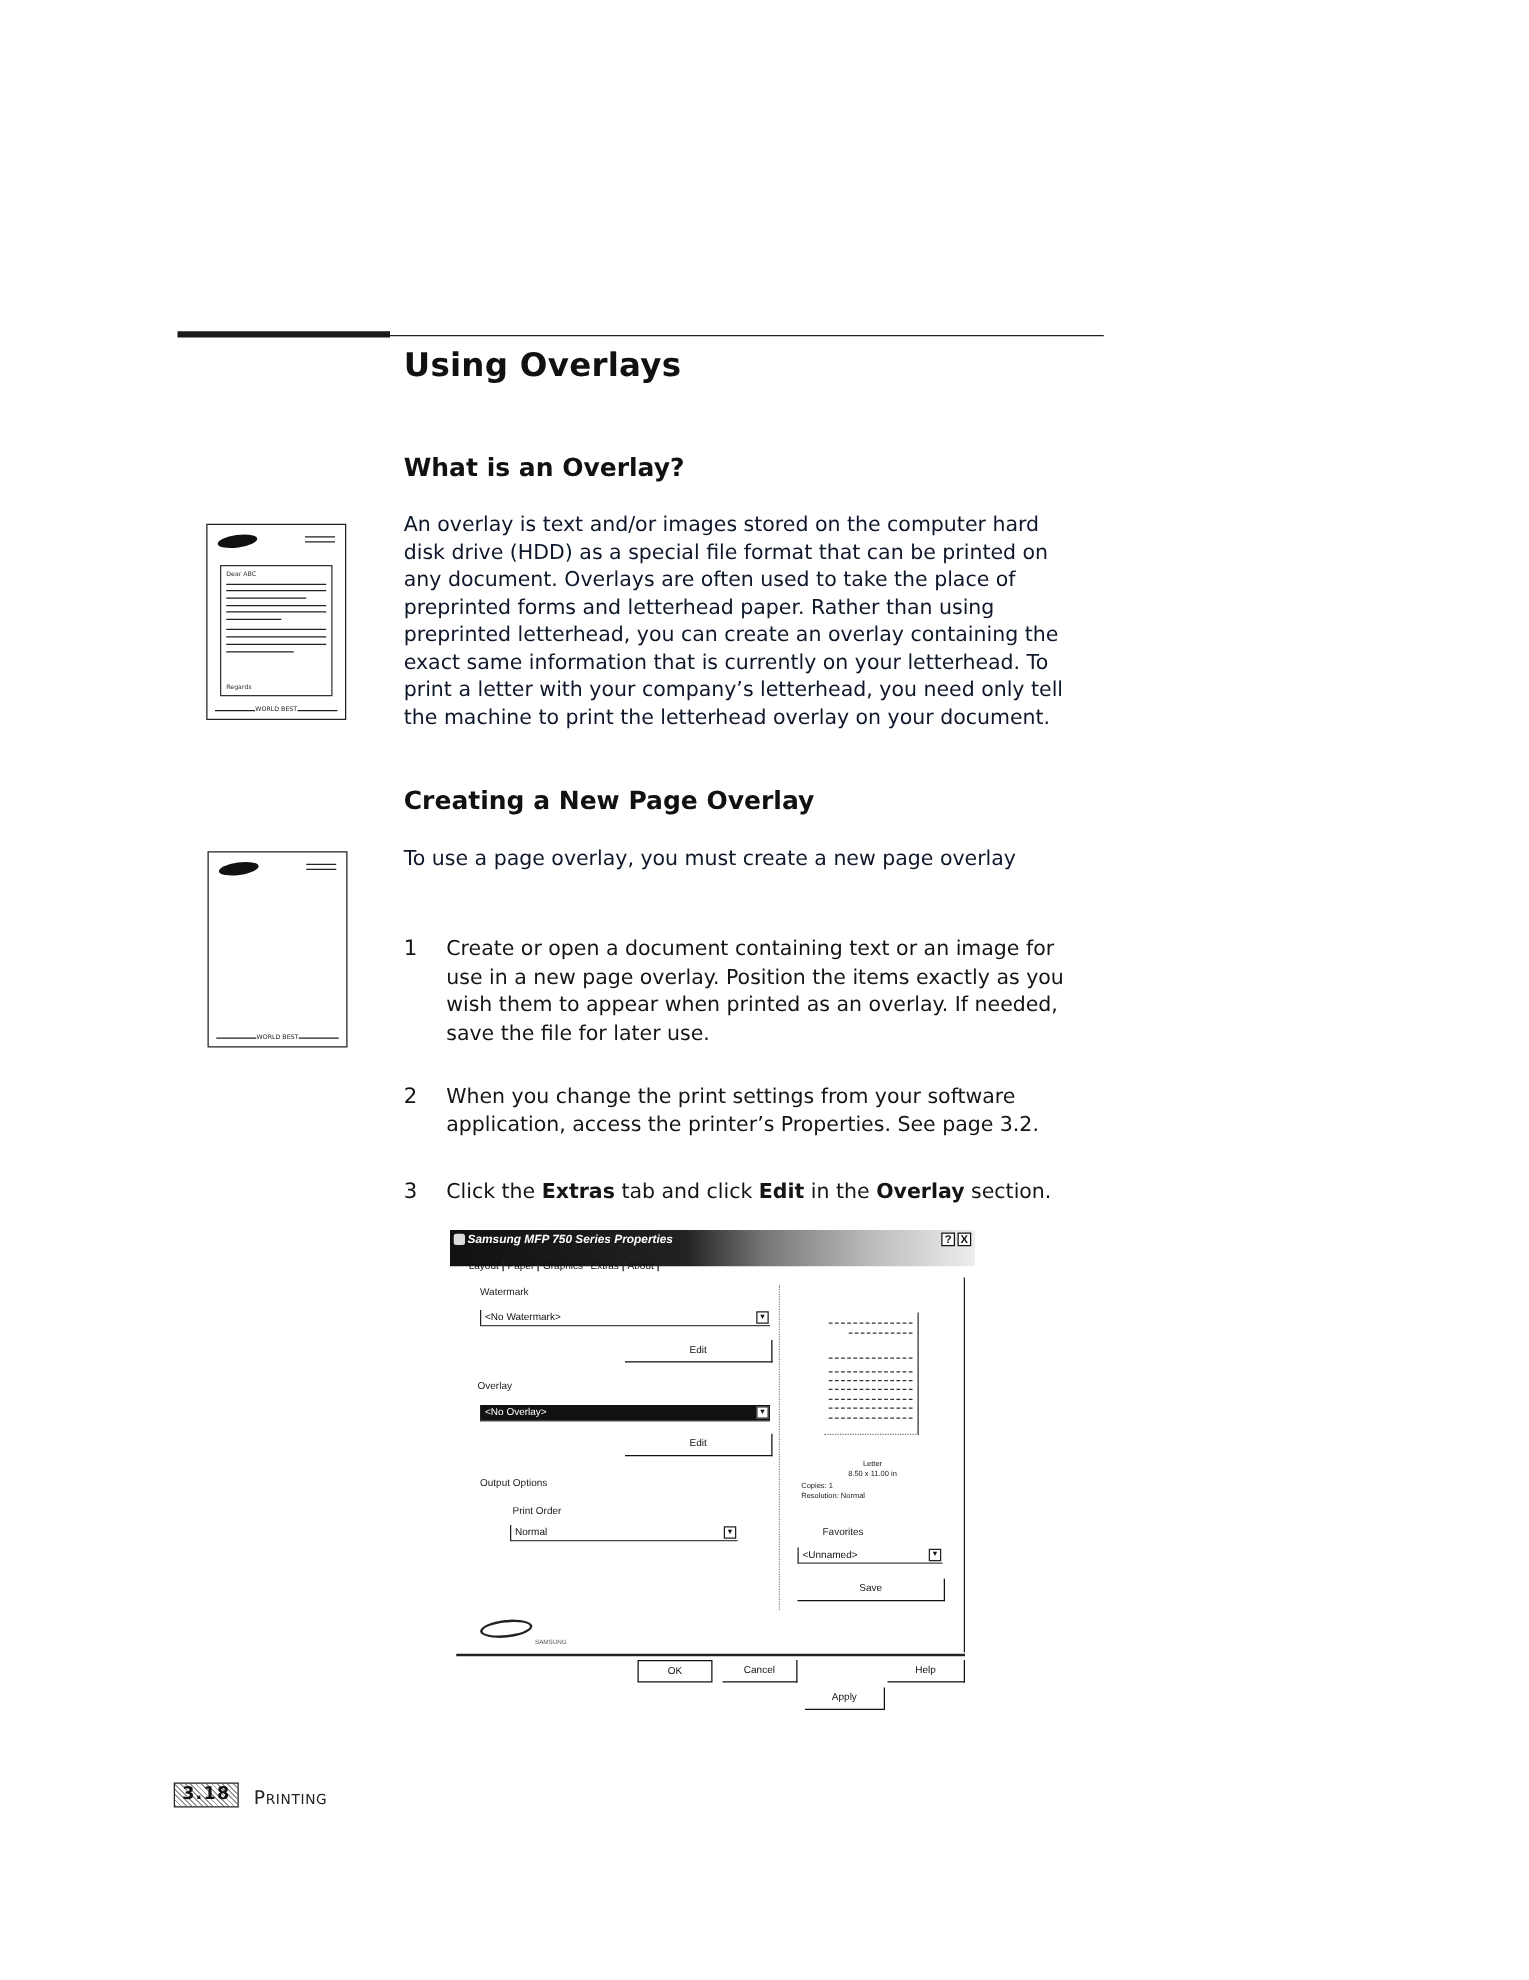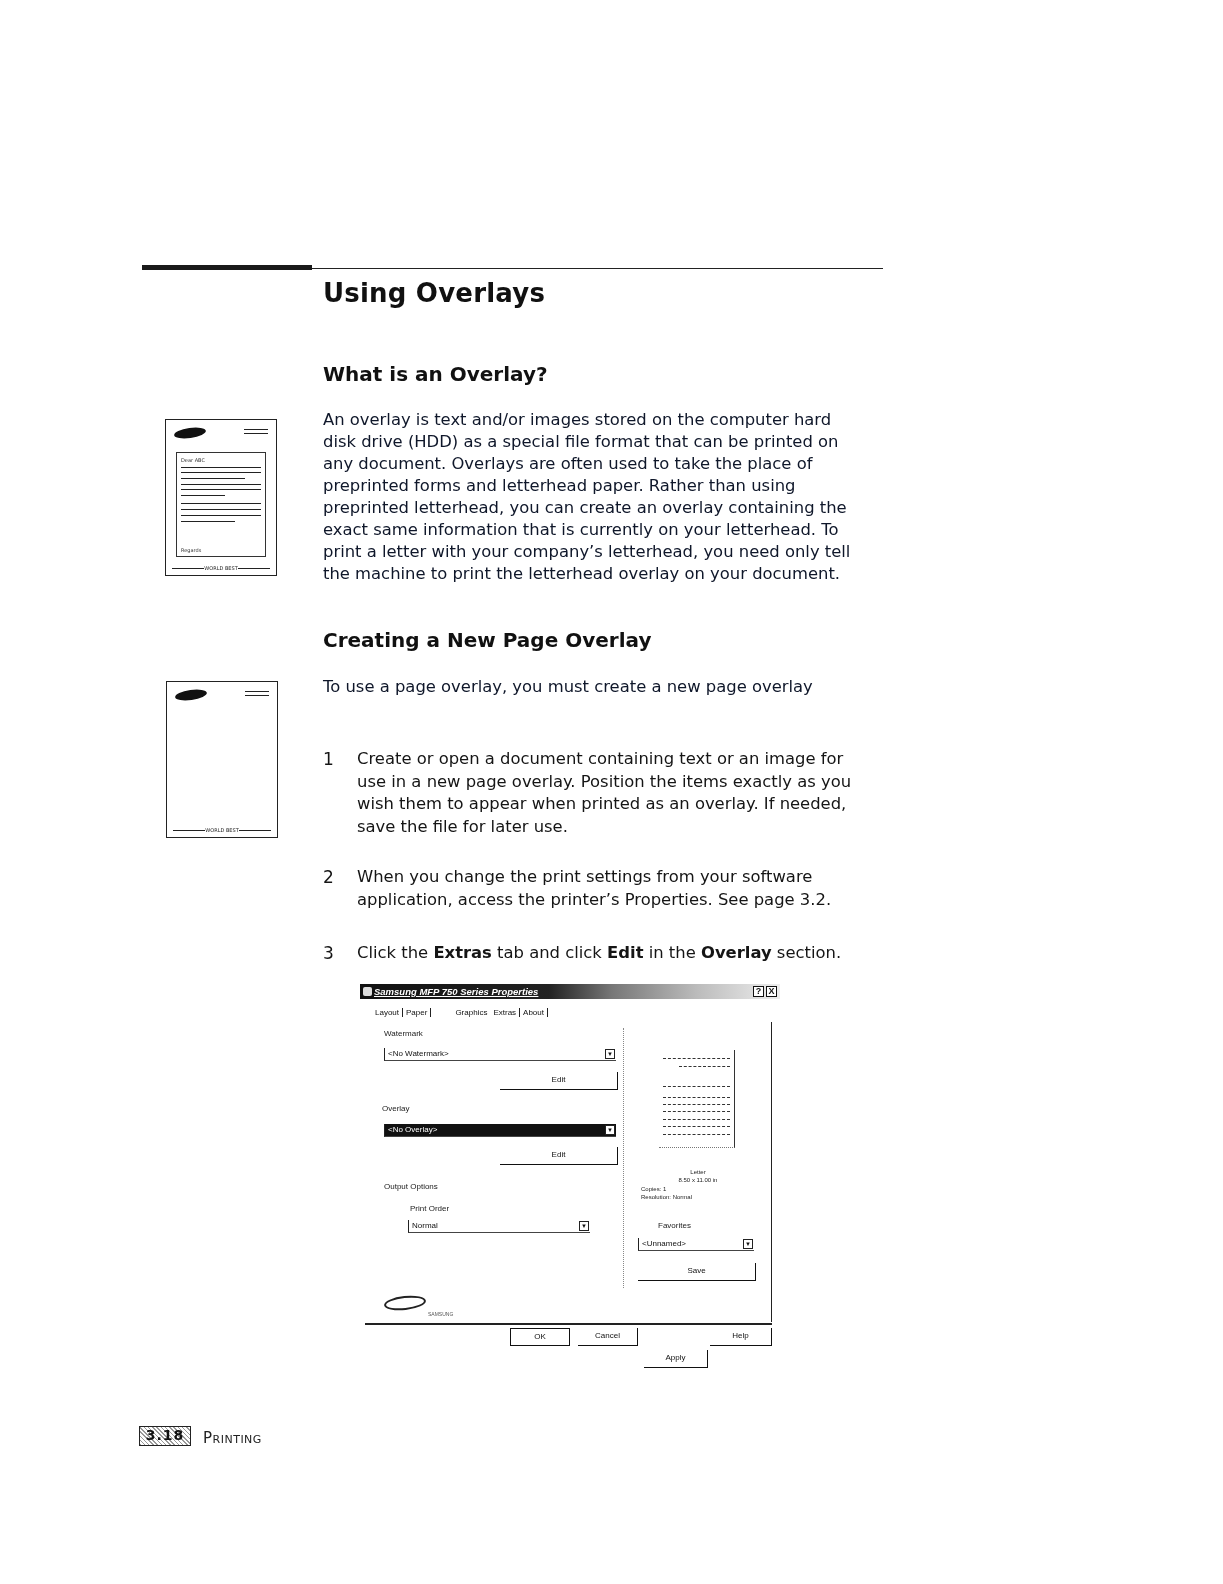--- a/index.html
+++ b/index.html
@@ -26,21 +26,21 @@
   .thumb .footer::before, .thumb .footer::after { content: ""; position: absolute; top: 4px; width: 32px; height: 1px; background: #222; }
   .thumb .footer::before { left: 2px; }
   .thumb .footer::after { right: 2px; }
   .thumb .letter { position: absolute; left: 10px; right: 10px; top: 32px; bottom: 18px; border: 1px solid #333; }
   .thumb .letter .greet { position: absolute; left: 4px; top: 4px; font-size: 5px; color: #333; }
   .thumb .letter .sign { position: absolute; left: 4px; bottom: 3px; font-size: 5px; color: #333; }
   .thumb .letter .ln { position: absolute; left: 4px; right: 4px; height: 1.3px; background: #222; }
 
   
   .dlg { position: absolute; left: 360px; top: 984px; width: 422px; height: 376px; font-family: "Liberation Sans", sans-serif; font-size: 8px; color: #111; }
-  .dlg .titlebar { position: absolute; left: 0; top: 0; width: 420px; height: 15px; background: linear-gradient(90deg, #111 0%, #222 45%, #777 60%, #bbb 80%, #eee 100%); color: #fff; font-weight: bold; font-size: 9.5px; line-height: 15px; padding-left: 14px; font-style: italic; text-decoration: underline; }
+  .dlg .titlebar { position: absolute; left: 0; top: 0; width: 420px; height: 29px; background: linear-gradient(90deg, #111 0%, #222 45%, #777 60%, #bbb 80%, #eee 100%); color: #fff; font-weight: bold; font-size: 9.5px; line-height: 15px; padding-left: 14px; font-style: italic; }
   .dlg .titlebar .app-icon { position: absolute; left: 3px; top: 3px; width: 9px; height: 9px; background: #ddd; border-radius: 2px; }
   .dlg .tb-btn { position: absolute; top: 2px; width: 11px; height: 11px; border: 1px solid #111; background: #fff; color: #111; font-size: 9px; line-height: 9px; text-align: center; font-style: normal; }
   .dlg .tabs { position: absolute; left: 12px; top: 24px; font-size: 8px; }
   .dlg .tabs span { display: inline-block; padding: 0 3px; border-right: 1px solid #222; }
   .dlg .tabs span.active { border-right: none; }
   .dlg .lbl { position: absolute; font-size: 8px; color: #222; }
   .dlg .combo { position: absolute; height: 13px; border-left: 1px solid #222; border-bottom: 1px solid #444; font-size: 8px; line-height: 12px; padding-left: 3px; }
   .dlg .combo .arrow { position: absolute; right: 1px; top: 1px; width: 10px; height: 10px; border: 1px solid #222; font-size: 6px; line-height: 8px; text-align: center; }
   .dlg .combo.selected { background: #111; color: #fff; }
   .dlg .combo.selected .arrow { background: #fff; color: #111; }
@@ -134,21 +134,21 @@
 
 <div class="dlg">
   <div class="titlebar">
     <span class="app-icon"></span>
     <span>Samsung MFP 750 Series Properties</span>
     <span class="tb-btn" style="left:393px;">?</span>
     <span class="tb-btn" style="left:406px;">X</span>
   </div>
 
   <div class="tabs">
-    <span>Layout</span><span>Paper</span><span style="border-right:none;margin-left:21px;">Graphics</span><span class="active" style="border-right:1px solid #222;">Extras</span><span>About</span>
+    <span>Layout</span><span>Paper</span><span style="border-right:none;">Graphics</span><span class="active" style="border-right:1px solid #222;">Extras</span><span>About</span>
   </div>
 
   <div class="frame-r"></div>
   <div class="frame-b"></div>
   <div class="sep"></div>
 
   <div class="lbl" style="left:24px; top:45px;">Watermark</div>
   <div class="combo" style="left:24px; top:64px; width:232px;">
     <span>&lt;No Watermark&gt;</span>
     <span class="arrow">▼</span>

